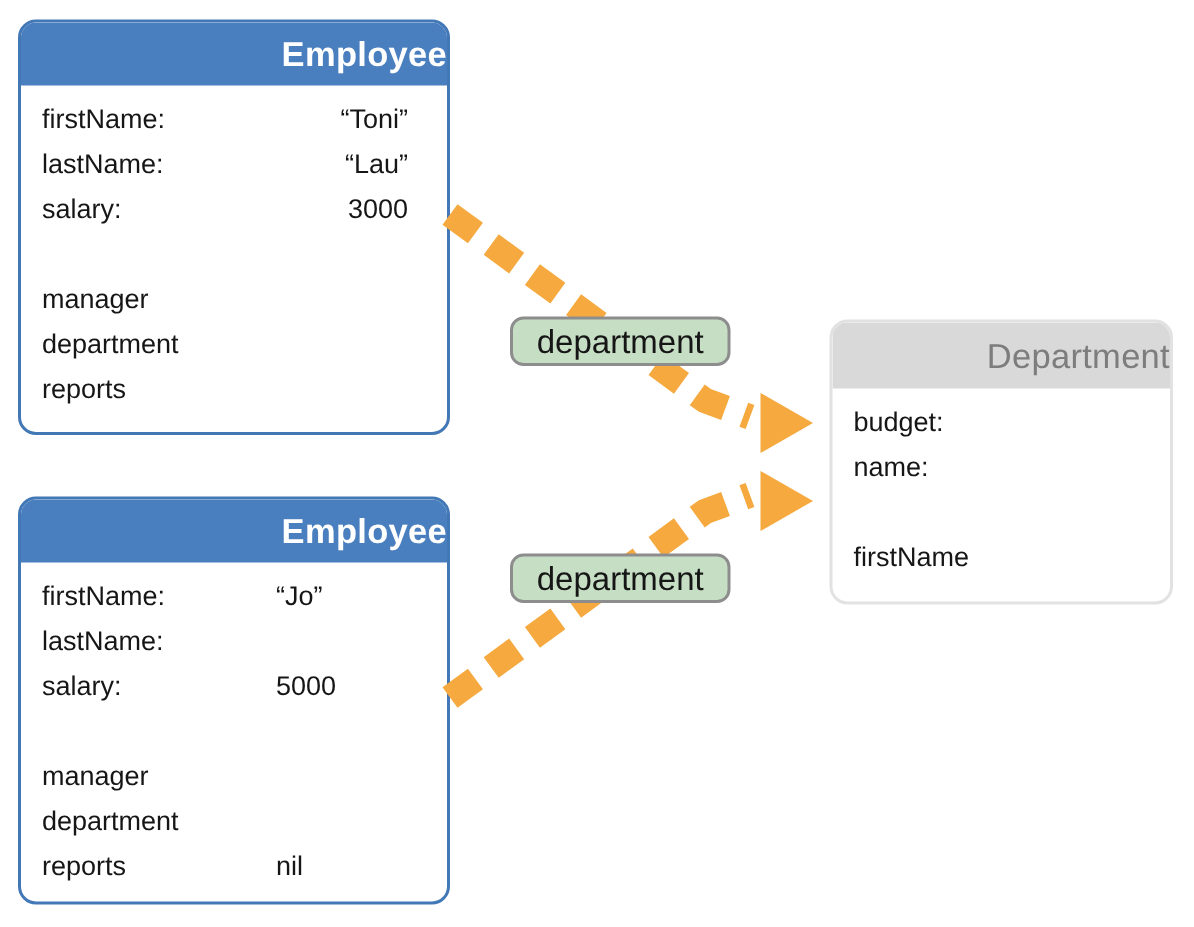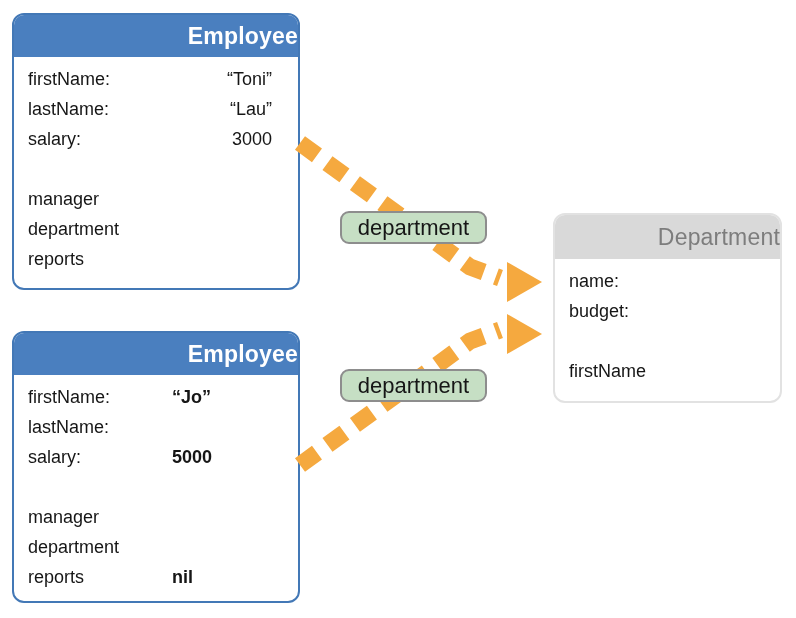--- a/index.html
+++ b/index.html
@@ -77,23 +77,22 @@
   
   .val-right .slot-value {
     position: absolute;
     right: 16px;
     top: 0;
     margin-left: 48px;
   }
   
   .val-col .slot-value {
     position: absolute;
-    left: 144px;
-    top: 0;
-    font-weight: bold;
+    left: 156px;
+    top: 0;
   }
 
   
   .link-label {
     position: absolute;
     box-sizing: border-box;
     background: #c6dfc4;
     border: 2px solid #8d8d8d;
     border-radius: 9px;
     font-size: 22px;
@@ -190,25 +189,25 @@
         <span class="slot-name">reports</span>
         <span class="slot-value">nil</span>
       </div>
     </div>
   </div>
 
   <div class="obj-box department" id="box-department" style="left:553px; top:213px; width:229px; height:190px; z-index:4;">
     <div class="obj-header">Department</div>
     <div class="obj-body val-col">
       <div class="slot">
+        <span class="slot-name">budget:</span>
+        <span class="slot-value"></span>
+      </div>
+      <div class="slot">
         <span class="slot-name">name:</span>
-        <span class="slot-value"></span>
-      </div>
-      <div class="slot">
-        <span class="slot-name">budget:</span>
         <span class="slot-value"></span>
       </div>
       <div class="slot gap"></div>
       <div class="slot">
         <span class="slot-name">firstName</span>
         <span class="slot-value"></span>
       </div>
     </div>
   </div>
 

